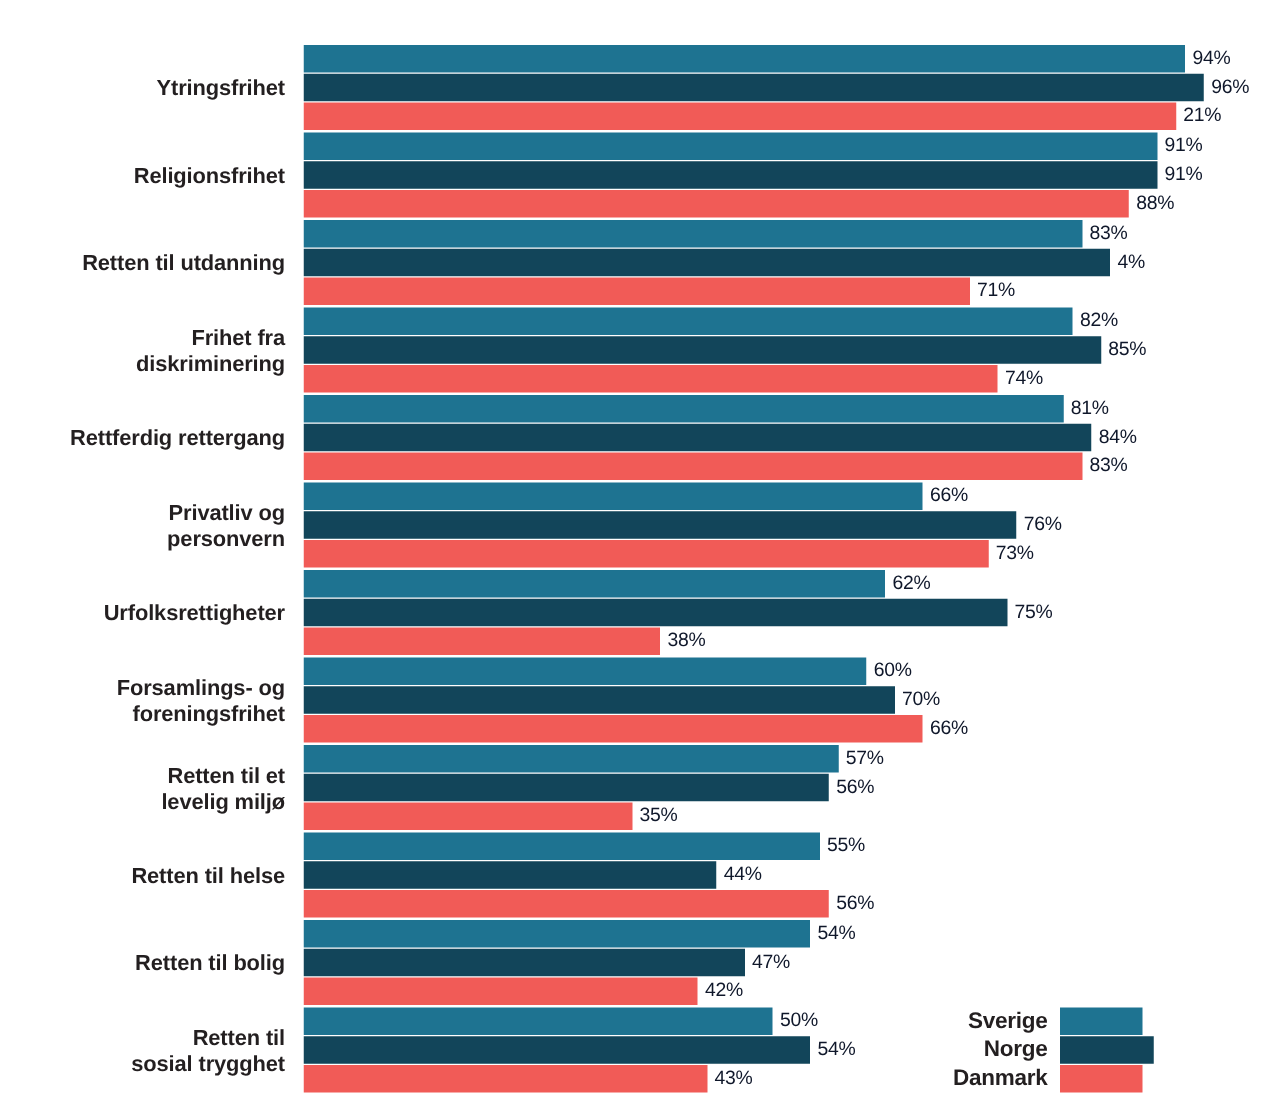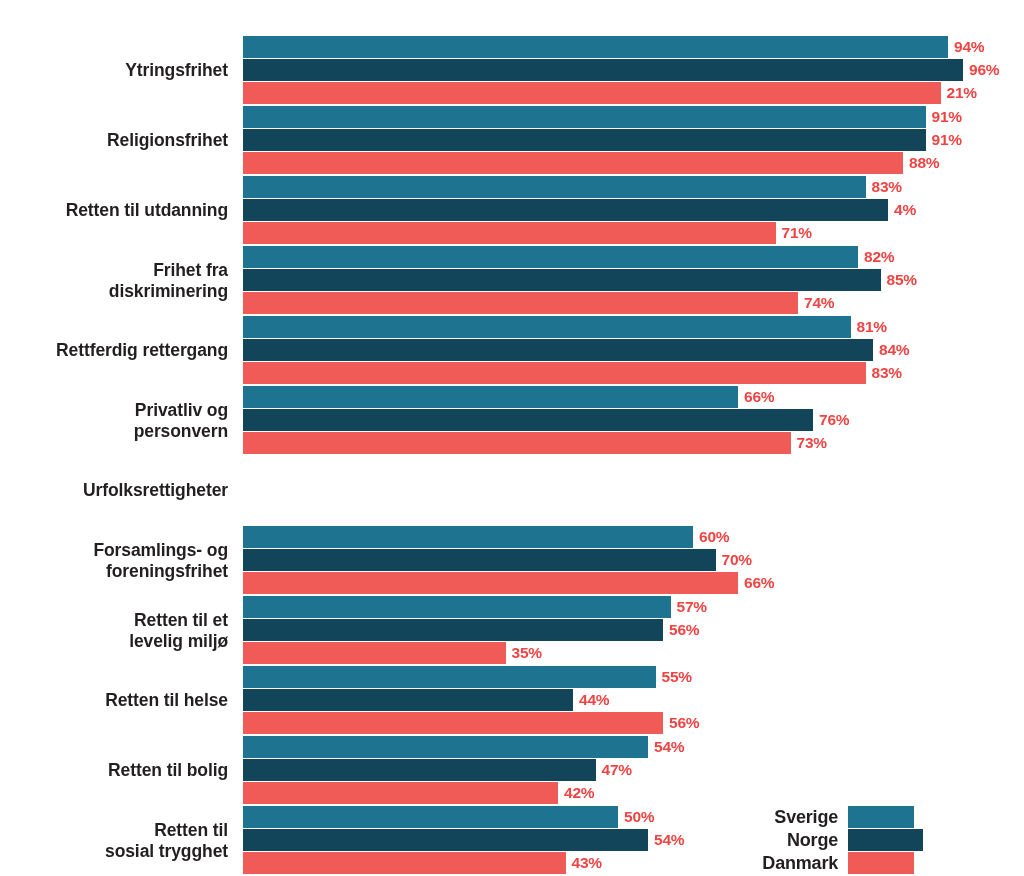--- a/index.html
+++ b/index.html
@@ -77,42 +77,42 @@
   .bar {
     height: 22px;
     flex: 0 0 auto;
   }
   .bar.sverige  { background: #1e7391; }
   .bar.norge    { background: #12455a; }
   .bar.danmark  { background: #f15b57; }
 
   .bar-value {
     font-size: 15.5px;
-    font-weight: bold;
-    color: #ef4444;
+    font-weight: normal;
+    color: #0f172a;
     margin-left: 6px;
     white-space: nowrap;
     letter-spacing: -0.2px;
   }
 
   
   .legend {
     position: absolute;
     left: 700px;
     top: 806px;
     width: 230px;
     height: 70px;
   }
   .legend-row {
     position: absolute;
     left: 0;
     width: 230px;
     height: 22px;
     display: flex;
-    align-items: center;
+    align-items: flex-start;
   }
   .legend-row.r0 { top: 0px; }
   .legend-row.r1 { top: 23px; }
   .legend-row.r2 { top: 46px; }
 
   .legend-label {
     width: 148px;
     text-align: right;
     font-size: 18px;
     font-weight: bold;
@@ -233,20 +233,34 @@
             <span class="bar-value">76%</span>
           </div>
           <div class="bar-wrap s2">
             <div class="bar danmark" title="Danmark: 73%" style="width: 547.5px;"></div>
             <span class="bar-value">73%</span>
           </div>
         </div>
       </div>
       <div class="group-row" style="top: 456px;">
         <div class="cat-label">Urfolksrettigheter</div>
+        <div class="bars">
+          <div class="bar-wrap s0">
+            <div class="bar sverige" title="Sverige: 62%" style="width: 465px;"></div>
+            <span class="bar-value">62%</span>
+          </div>
+          <div class="bar-wrap s1">
+            <div class="bar norge" title="Norge: 75%" style="width: 562.5px;"></div>
+            <span class="bar-value">75%</span>
+          </div>
+          <div class="bar-wrap s2">
+            <div class="bar danmark" title="Danmark: 38%" style="width: 285px;"></div>
+            <span class="bar-value">38%</span>
+          </div>
+        </div>
       </div>
       <div class="group-row" style="top: 526px;">
         <div class="cat-label">Forsamlings- og
 foreningsfrihet</div>
         <div class="bars">
           <div class="bar-wrap s0">
             <div class="bar sverige" title="Sverige: 60%" style="width: 450px;"></div>
             <span class="bar-value">60%</span>
           </div>
           <div class="bar-wrap s1">

